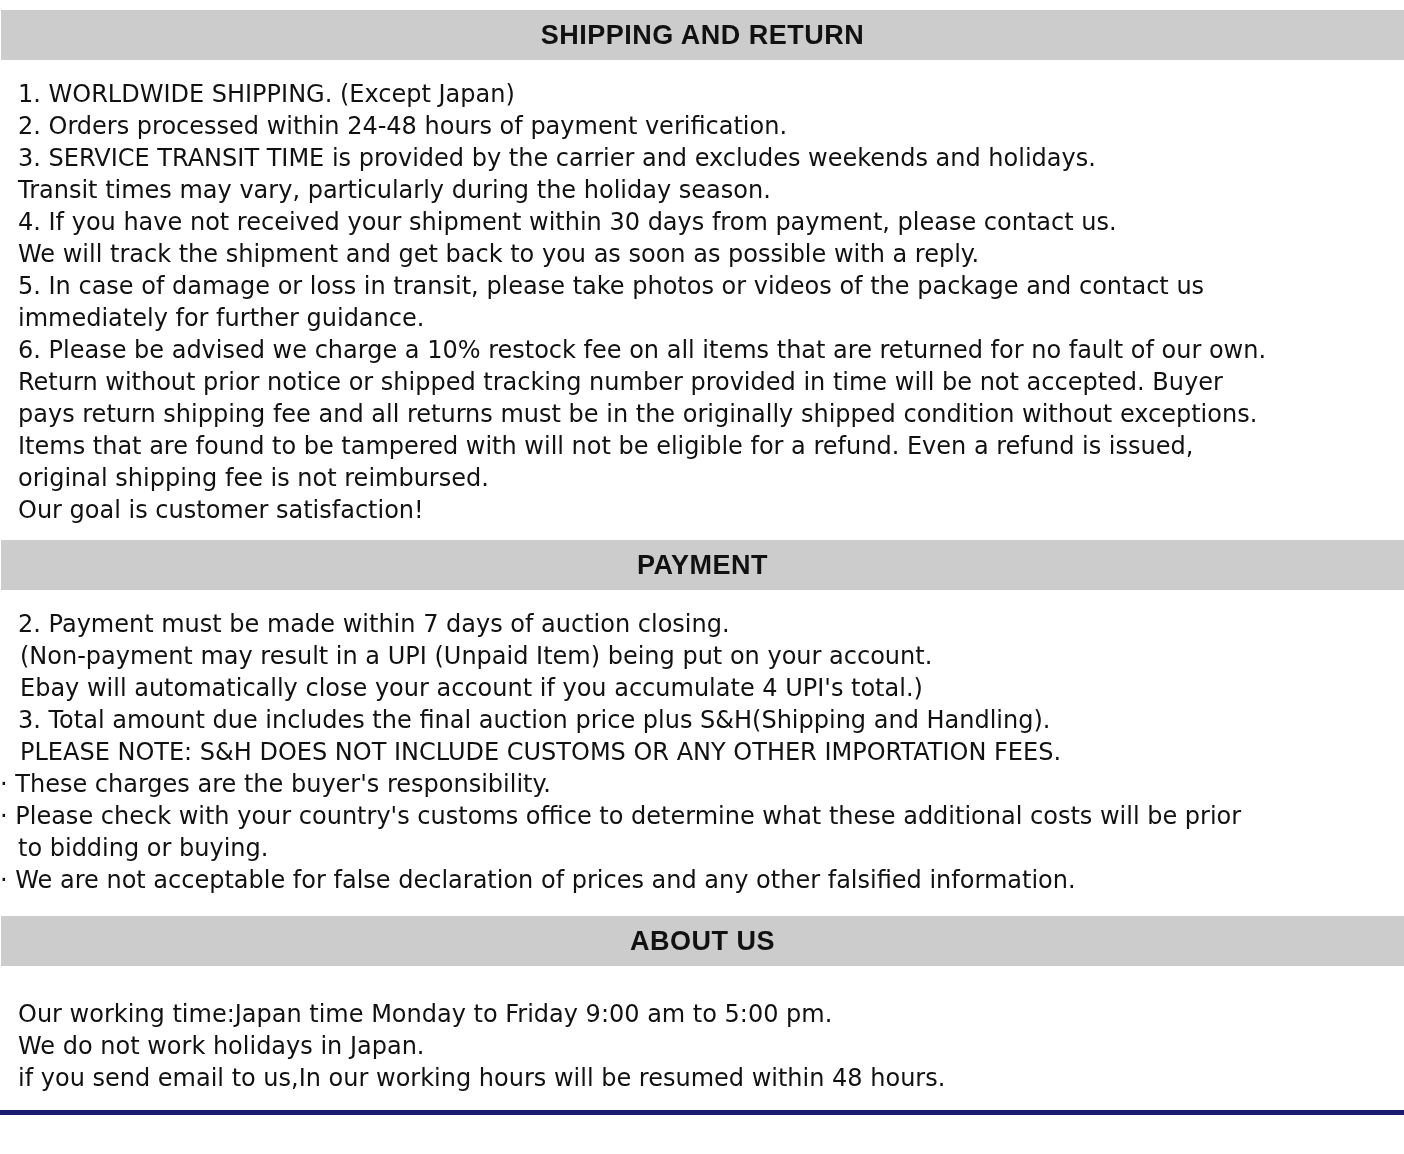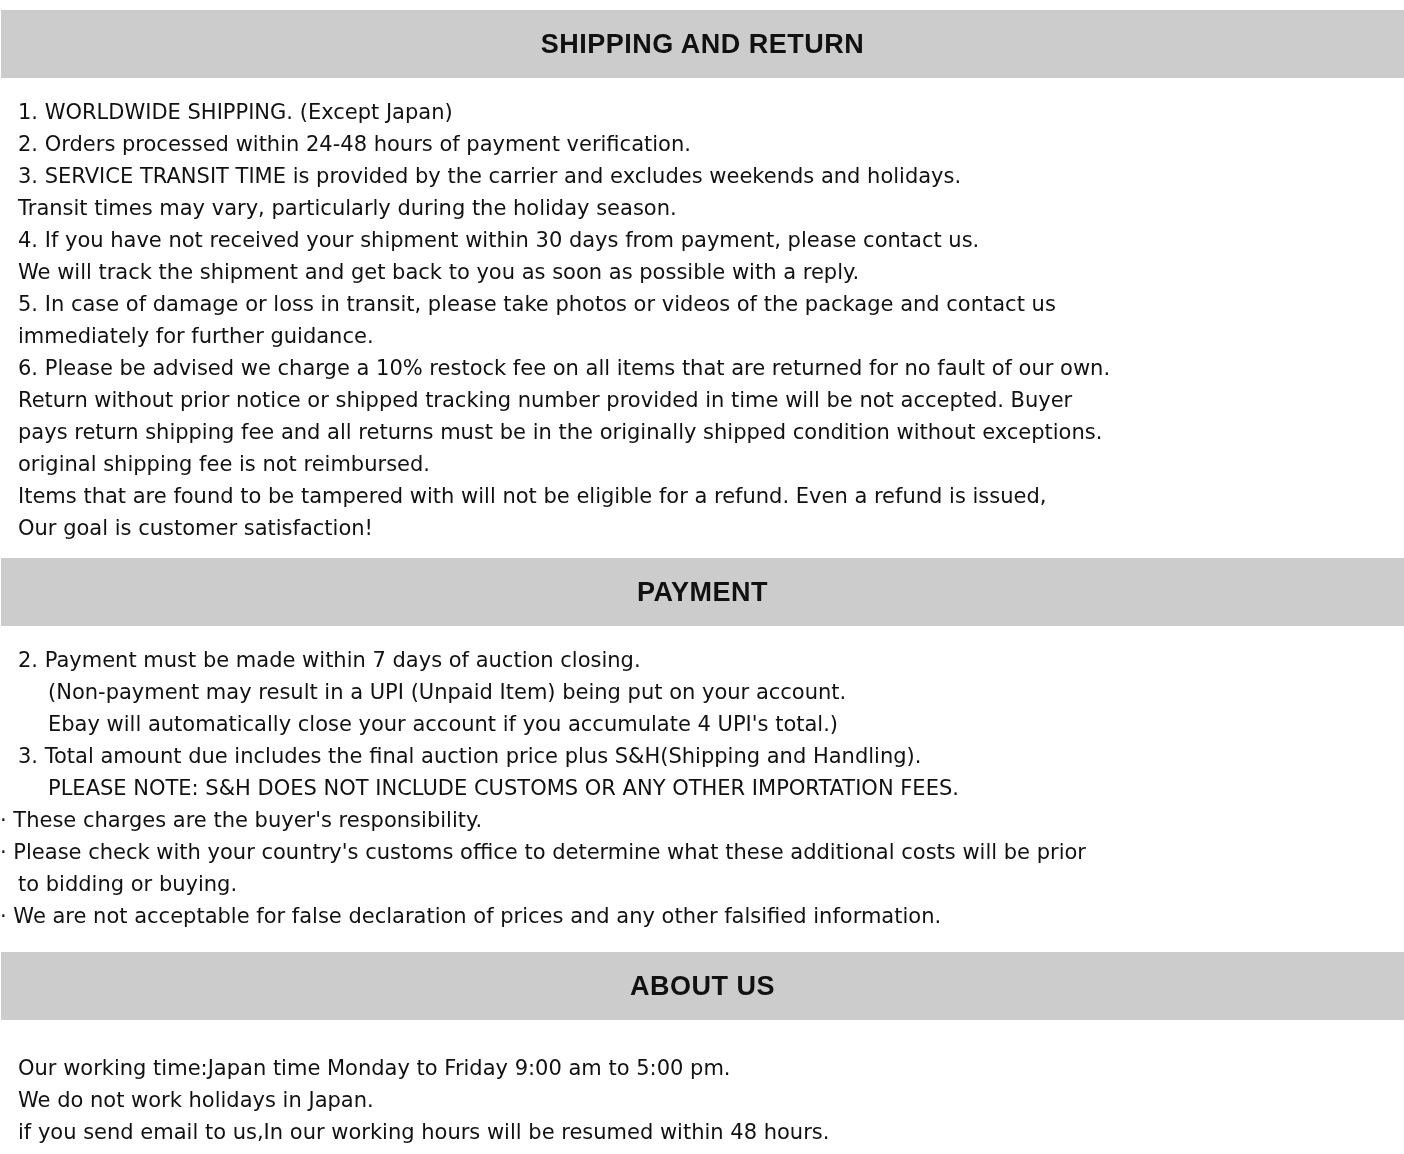--- a/index.html
+++ b/index.html
@@ -15,49 +15,49 @@
   }
   body {
     width: 1404px;
     height: 1154px;
     overflow: hidden;
     font-family: "DejaVu Sans", sans-serif;
     color: var(--body-text);
   }
   .section-header {
     margin-left: 1px;
-    height: 68px;
+    height: 50px;
     background: var(--header-bg);
     display: flex;
     align-items: center;
     justify-content: center;
     font-family: "Liberation Sans", sans-serif;
     font-weight: bold;
     font-size: 27px;
     letter-spacing: 0.5px;
     color: var(--header-text);
   }
   .bar-first { margin-top: 10px; }
   .bar-payment { margin-top: 14px; }
   .bar-about { margin-top: 20px; }
 
   .section-body {
-    font-size: 21px;
+    font-size: 24px;
     color: var(--body-text);
   }
   .body-first   { margin-top: 18px; }
   .body-payment { margin-top: 18px; }
   .body-about   { margin-top: 32px; }
 
   .line {
     line-height: 32px;
     white-space: pre;
   }
   .indent-none   { padding-left: 18px; }
-  .indent-hang   { padding-left: 48px; }
+  .indent-hang   { padding-left: 20px; }
   .indent-bullet { }
 
   .bottom-rule {
     margin-top: 16px;
     height: 5px;
     width: 100%;
     background: var(--rule-color);
   }
 </style>
 </head>
@@ -73,22 +73,22 @@
       <div class="line indent-none">2. Orders processed within 24-48 hours of payment verification.</div>
       <div class="line indent-none">3. SERVICE TRANSIT TIME is provided by the carrier and excludes weekends and holidays.</div>
       <div class="line indent-none">Transit times may vary, particularly during the holiday season.</div>
       <div class="line indent-none">4. If you have not received your shipment within 30 days from payment, please contact us.</div>
       <div class="line indent-none">We will track the shipment and get back to you as soon as possible with a reply.</div>
       <div class="line indent-none">5. In case of damage or loss in transit, please take photos or videos of the package and contact us</div>
       <div class="line indent-none">immediately for further guidance.</div>
       <div class="line indent-none">6. Please be advised we charge a 10% restock fee on all items that are returned for no fault of our own.</div>
       <div class="line indent-none">Return without prior notice or shipped tracking number provided in time will be not accepted. Buyer</div>
       <div class="line indent-none">pays return shipping fee and all returns must be in the originally shipped condition without exceptions.</div>
+      <div class="line indent-none">Items that are found to be tampered with will not be eligible for a refund. Even a refund is issued,</div>
       <div class="line indent-none">original shipping fee is not reimbursed.</div>
-      <div class="line indent-none">Items that are found to be tampered with will not be eligible for a refund. Even a refund is issued,</div>
       <div class="line indent-none">Our goal is customer satisfaction!</div>
     </div>
 
   <div class="section-header bar-payment">
     <span>PAYMENT</span>
   </div>
   <div class="section-body body-payment">
       <div class="line indent-none">2. Payment must be made within 7 days of auction closing.</div>
       <div class="line indent-hang">(Non-payment may result in a UPI (Unpaid Item) being put on your account.</div>
       <div class="line indent-hang">Ebay will automatically close your account if you accumulate 4 UPI's total.)</div>

